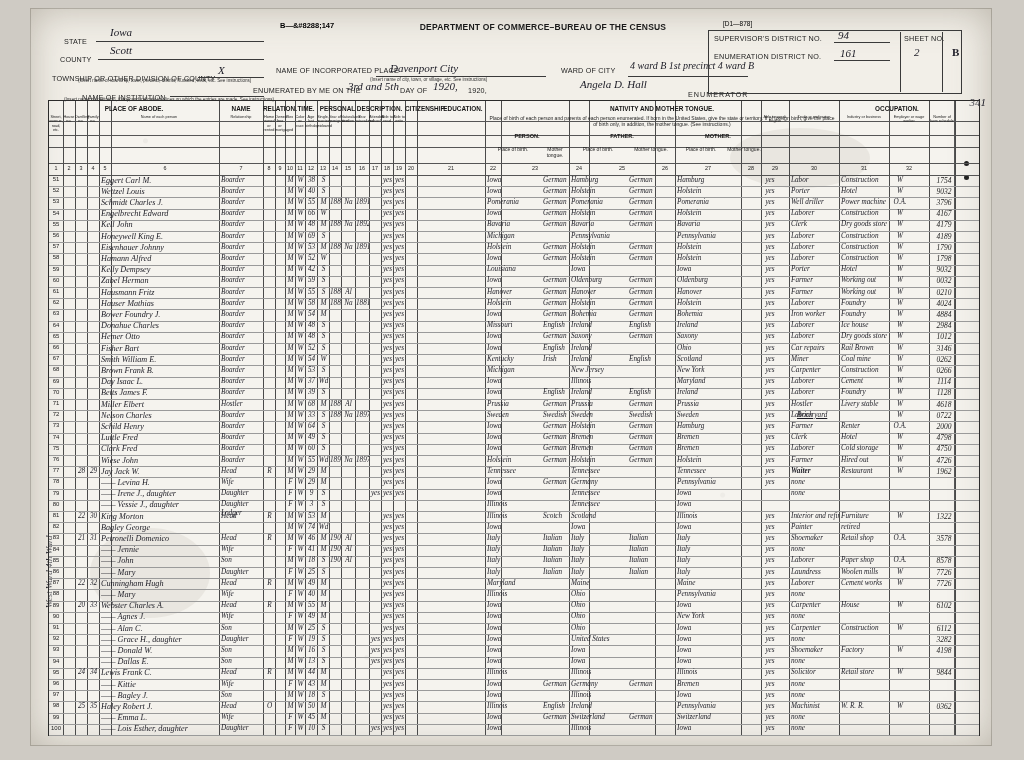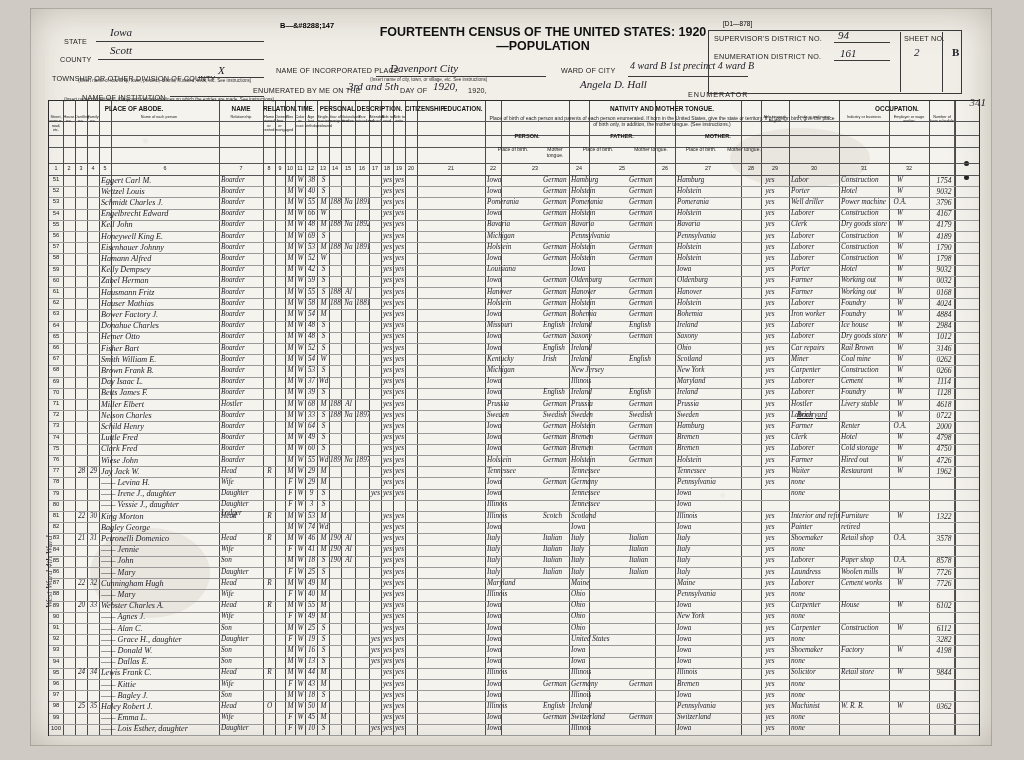--- a/index.html
+++ b/index.html
@@ -66,21 +66,21 @@
     <div class="edge"></div>
 
     <div class="stain" style="left:60px;top:520px;width:120px;height:90px;"></div>
     <div class="stain" style="left:700px;top:120px;width:140px;height:60px;"></div>
 
     <div class="hdr">
       <div class="formno">B—&amp;#8288;147</div>
       <div class="d1">[D1—878]</div>
 
       <div class="ctr">
-        <div class="t2">FOURTEENTH CENSUS OF THE UNITED STATES: 1920—POPULATION</div>
+        <div class="t1">DEPARTMENT OF COMMERCE–BUREAU OF THE CENSUS</div>
       </div>
 
       <div class="lrow" style="left:16px;top:14px;">
         <span class="lbl">STATE</span>
       </div>
       <div class="fl" style="left:48px;top:25px;width:168px;"></div>
       <div class="hand" style="position:absolute;left:62px;top:10px;font-size:11px;">Iowa</div>
 
       <div class="lrow" style="left:12px;top:32px;">
         <span class="lbl">COUNTY</span>
@@ -472,21 +472,21 @@
         <div class="cell sm c" style="left: 345px; top: 186.6px; width: 11px; overflow: hidden;">yes</div>
         <div class="cell sm" style="left: 438px; top: 186.6px; width: 54px; overflow: hidden;">Hanover</div>
         <div class="cell sm" style="left: 494px; top: 186.6px; width: 26px; overflow: hidden;">German</div>
         <div class="cell sm" style="left: 522px; top: 186.6px; width: 56px; overflow: hidden;">Hanover</div>
         <div class="cell sm" style="left: 580px; top: 186.6px; width: 46px; overflow: hidden;">German</div>
         <div class="cell sm" style="left: 628px; top: 186.6px; width: 50px; overflow: hidden;">Hanover</div>
         <div class="cell sm c" style="left: 714px; top: 186.6px; width: 14px; overflow: hidden;">yes</div>
         <div class="cell sm" style="left: 742px; top: 186.6px; width: 48px; overflow: hidden;">Farmer</div>
         <div class="cell sm" style="left: 792px; top: 186.6px; width: 48px; overflow: hidden;">Working out</div>
         <div class="cell sm c" style="left: 842px; top: 186.6px; width: 18px; overflow: hidden;">W</div>
-        <div class="rightno" style="left: 884px; top: 186.6px; width: 22px; text-align: center;">0168</div>
+        <div class="rightno" style="left: 884px; top: 186.6px; width: 22px; text-align: center;">0210</div>
         <div class="hlineL" style="top: 208.4px;"></div>
         <div class="rn" style="left: 1px; top: 198.2px; width: 12px; text-align: center;">62</div>
         <div class="cell " style="left: 52px; top: 197.8px; width: 116px; overflow: hidden;">Hauser Mathias</div>
         <div class="cell sm" style="left: 172px; top: 197.8px; width: 42px; overflow: hidden;">Boarder</div>
         <div class="cell sm c" style="left: 237px; top: 197.8px; width: 9px; overflow: hidden;">M</div>
         <div class="cell sm c" style="left: 247px; top: 197.8px; width: 9px; overflow: hidden;">W</div>
         <div class="cell sm c" style="left: 257px; top: 197.8px; width: 11px; overflow: hidden;">58</div>
         <div class="cell sm c" style="left: 269px; top: 197.8px; width: 11px; overflow: hidden;">M</div>
         <div class="cell sm c" style="left: 281px; top: 197.8px; width: 11px; overflow: hidden;">1882</div>
         <div class="cell sm c" style="left: 293px; top: 197.8px; width: 13px; overflow: hidden;">Na</div>
@@ -498,21 +498,21 @@
         <div class="cell sm" style="left: 522px; top: 197.8px; width: 56px; overflow: hidden;">Holstein</div>
         <div class="cell sm" style="left: 580px; top: 197.8px; width: 46px; overflow: hidden;">German</div>
         <div class="cell sm" style="left: 628px; top: 197.8px; width: 50px; overflow: hidden;">Holstein</div>
         <div class="cell sm c" style="left: 714px; top: 197.8px; width: 14px; overflow: hidden;">yes</div>
         <div class="cell sm" style="left: 742px; top: 197.8px; width: 48px; overflow: hidden;">Laborer</div>
         <div class="cell sm" style="left: 792px; top: 197.8px; width: 48px; overflow: hidden;">Foundry</div>
         <div class="cell sm c" style="left: 842px; top: 197.8px; width: 18px; overflow: hidden;">W</div>
         <div class="rightno" style="left: 884px; top: 197.8px; width: 22px; text-align: center;">4024</div>
         <div class="hlineL" style="top: 219.6px;"></div>
         <div class="rn" style="left: 1px; top: 209.4px; width: 12px; text-align: center;">63</div>
-        <div class="cell " style="left: 52px; top: 209px; width: 116px; overflow: hidden;">Bower Factory J.</div>
+        <div class="cell " style="left: 52px; top: 209px; width: 116px; overflow: hidden;">Bower Foundry J.</div>
         <div class="cell sm" style="left: 172px; top: 209px; width: 42px; overflow: hidden;">Boarder</div>
         <div class="cell sm c" style="left: 237px; top: 209px; width: 9px; overflow: hidden;">M</div>
         <div class="cell sm c" style="left: 247px; top: 209px; width: 9px; overflow: hidden;">W</div>
         <div class="cell sm c" style="left: 257px; top: 209px; width: 11px; overflow: hidden;">54</div>
         <div class="cell sm c" style="left: 269px; top: 209px; width: 11px; overflow: hidden;">M</div>
         <div class="cell sm c" style="left: 333px; top: 209px; width: 11px; overflow: hidden;">yes</div>
         <div class="cell sm c" style="left: 345px; top: 209px; width: 11px; overflow: hidden;">yes</div>
         <div class="cell sm" style="left: 438px; top: 209px; width: 54px; overflow: hidden;">Iowa</div>
         <div class="cell sm" style="left: 494px; top: 209px; width: 26px; overflow: hidden;">German</div>
         <div class="cell sm" style="left: 522px; top: 209px; width: 56px; overflow: hidden;">Bohemia</div>
@@ -796,21 +796,21 @@
         <div class="cell sm c" style="left: 237px; top: 365.8px; width: 9px; overflow: hidden;">M</div>
         <div class="cell sm c" style="left: 247px; top: 365.8px; width: 9px; overflow: hidden;">W</div>
         <div class="cell sm c" style="left: 257px; top: 365.8px; width: 11px; overflow: hidden;">29</div>
         <div class="cell sm c" style="left: 269px; top: 365.8px; width: 11px; overflow: hidden;">M</div>
         <div class="cell sm c" style="left: 333px; top: 365.8px; width: 11px; overflow: hidden;">yes</div>
         <div class="cell sm c" style="left: 345px; top: 365.8px; width: 11px; overflow: hidden;">yes</div>
         <div class="cell sm" style="left: 438px; top: 365.8px; width: 54px; overflow: hidden;">Tennessee</div>
         <div class="cell sm" style="left: 522px; top: 365.8px; width: 56px; overflow: hidden;">Tennessee</div>
         <div class="cell sm" style="left: 628px; top: 365.8px; width: 50px; overflow: hidden;">Tennessee</div>
         <div class="cell sm c" style="left: 714px; top: 365.8px; width: 14px; overflow: hidden;">yes</div>
-        <div class="cell sm" style="left: 742px; top: 365.8px; width: 48px; overflow: hidden;">Waiter</div>
+        <div class="cell sm" style="left: 742px; top: 365.8px; width: 48px; overflow: hidden; font-weight: bold;">Waiter</div>
         <div class="cell sm" style="left: 792px; top: 365.8px; width: 48px; overflow: hidden;">Restaurant</div>
         <div class="cell sm c" style="left: 842px; top: 365.8px; width: 18px; overflow: hidden;">W</div>
         <div class="rightno" style="left: 884px; top: 365.8px; width: 22px; text-align: center;">1962</div>
         <div class="hlineL" style="top: 387.6px;"></div>
         <div class="rn" style="left: 1px; top: 377.4px; width: 12px; text-align: center;">78</div>
         <div class="cell " style="left: 52px; top: 377px; width: 116px; overflow: hidden;">—— Levina H.</div>
         <div class="cell sm" style="left: 172px; top: 377px; width: 42px; overflow: hidden;">Wife</div>
         <div class="cell sm c" style="left: 237px; top: 377px; width: 9px; overflow: hidden;">F</div>
         <div class="cell sm c" style="left: 247px; top: 377px; width: 9px; overflow: hidden;">W</div>
         <div class="cell sm c" style="left: 257px; top: 377px; width: 11px; overflow: hidden;">29</div>

